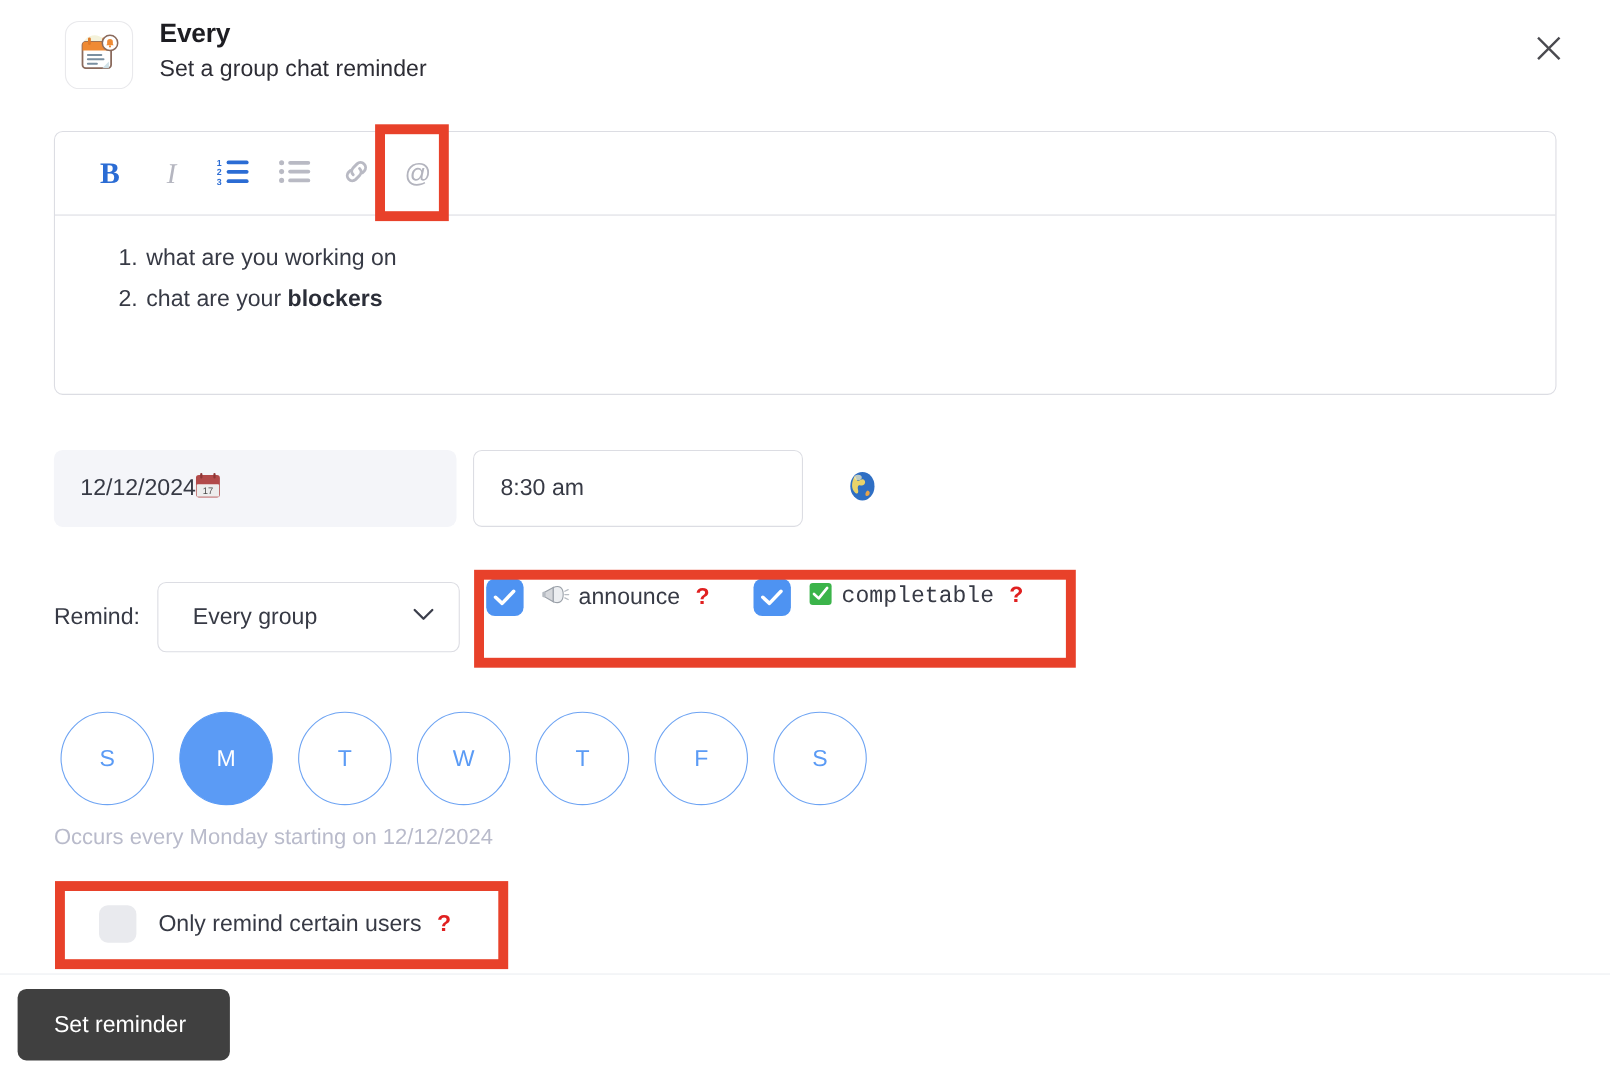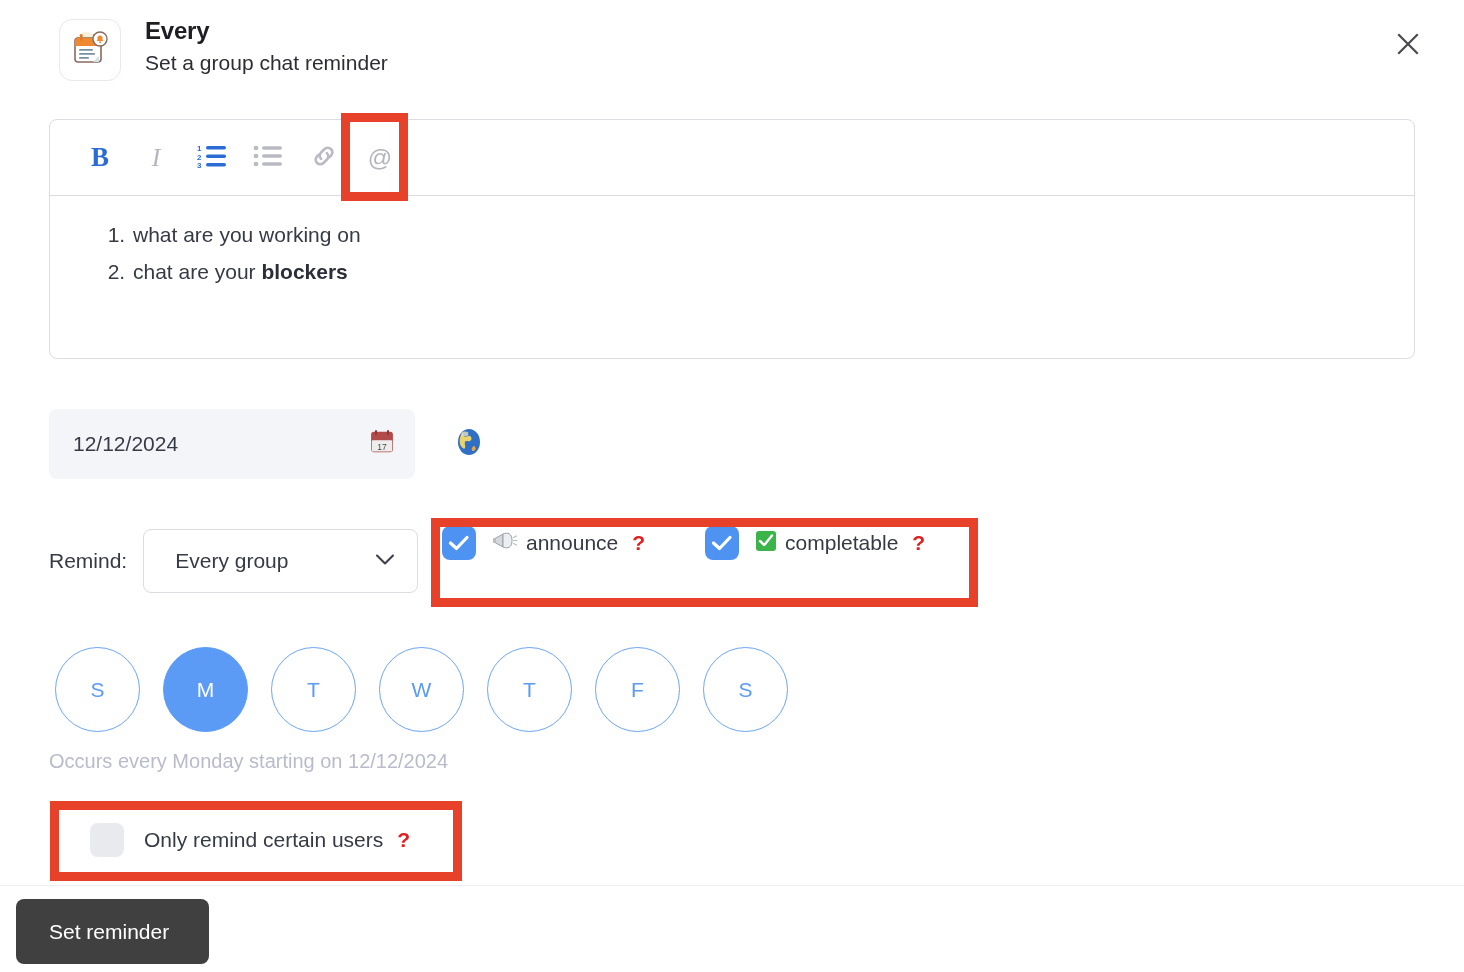--- a/index.html
+++ b/index.html
@@ -135,21 +135,20 @@
     display: flex;
     align-items: center;
   }
   .date-field {
     width: 366px;
     height: 70px;
     background: #f4f5f9;
     border-radius: 8px;
     display: flex;
     align-items: center;
-    justify-content: space-between;
     padding: 0 22px 0 24px;
     cursor: pointer;
   }
   .date-field .val {
     font-size: 21px;
     color: #373a45;
   }
   .time-field {
     width: 300px;
     height: 70px;
@@ -220,21 +219,21 @@
     display: flex;
     align-items: center;
     height: 65px;
     gap: 0;
   }
   .opt {
     display: flex;
     align-items: center;
     cursor: pointer;
   }
-  .opt + .opt { margin-left: 60px; }
+  .opt + .opt { margin-left: 40px; font-family: Liberation Mono, monospace; }
   .cbx {
     width: 34px; height: 34px;
     border-radius: 8px;
     background: #4e93f2;
     display: flex;
     align-items: center;
     justify-content: center;
     flex: none;
   }
   .cbx svg { display: block; }
@@ -437,20 +436,23 @@
           <rect x="0.8" y="2.5" width="20.4" height="19" rx="2" fill="#ffffff" stroke="#b24a4a" stroke-width="1.4"></rect>
           <path d="M0.8 4.5a2 2 0 0 1 2-2h16.4a2 2 0 0 1 2 2v6H0.8z" fill="#b24a4a"></path>
           <rect x="4" y="0" width="2" height="5" rx="1" fill="#8d3636"></rect>
           <rect x="16" y="0" width="2" height="5" rx="1" fill="#8d3636"></rect>
           <rect x="0.8" y="10.5" width="20.4" height="11" fill="#ededed"></rect>
           <text x="11" y="19.5" font-size="8.5" font-family="Liberation Sans, sans-serif" fill="#4a4a4a" text-anchor="middle">17</text>
         </svg>
       </span>
     </div>
 
+    <div class="time-field">
+      <span class="val">8:30 am</span>
+    </div>
 
     <span class="tz-icon">
       <svg width="28" height="30" viewBox="0 0 28 30" aria-hidden="true">
         <ellipse cx="14" cy="15" rx="11" ry="13" fill="#2f6fc4"></ellipse>
         <path d="M7 6c2 1 1 4 3 4s3-2 5-1 2 4 0 5-4-1-5 1 1 4 0 6-4-1-5-4 0-8 2-11z" fill="#e9d36a"></path>
         <path d="M19 19c1.5.6 2 2 1.4 3.4-.6 1.4-2.4 2-3.4 1-.9-1 .6-4.4 2-4.4z" fill="#e9a44b"></path>
         <ellipse cx="10" cy="7" rx="3.4" ry="2.4" fill="#f0eac0" opacity="0.75"></ellipse>
       </svg>
     </span>
   </div>

